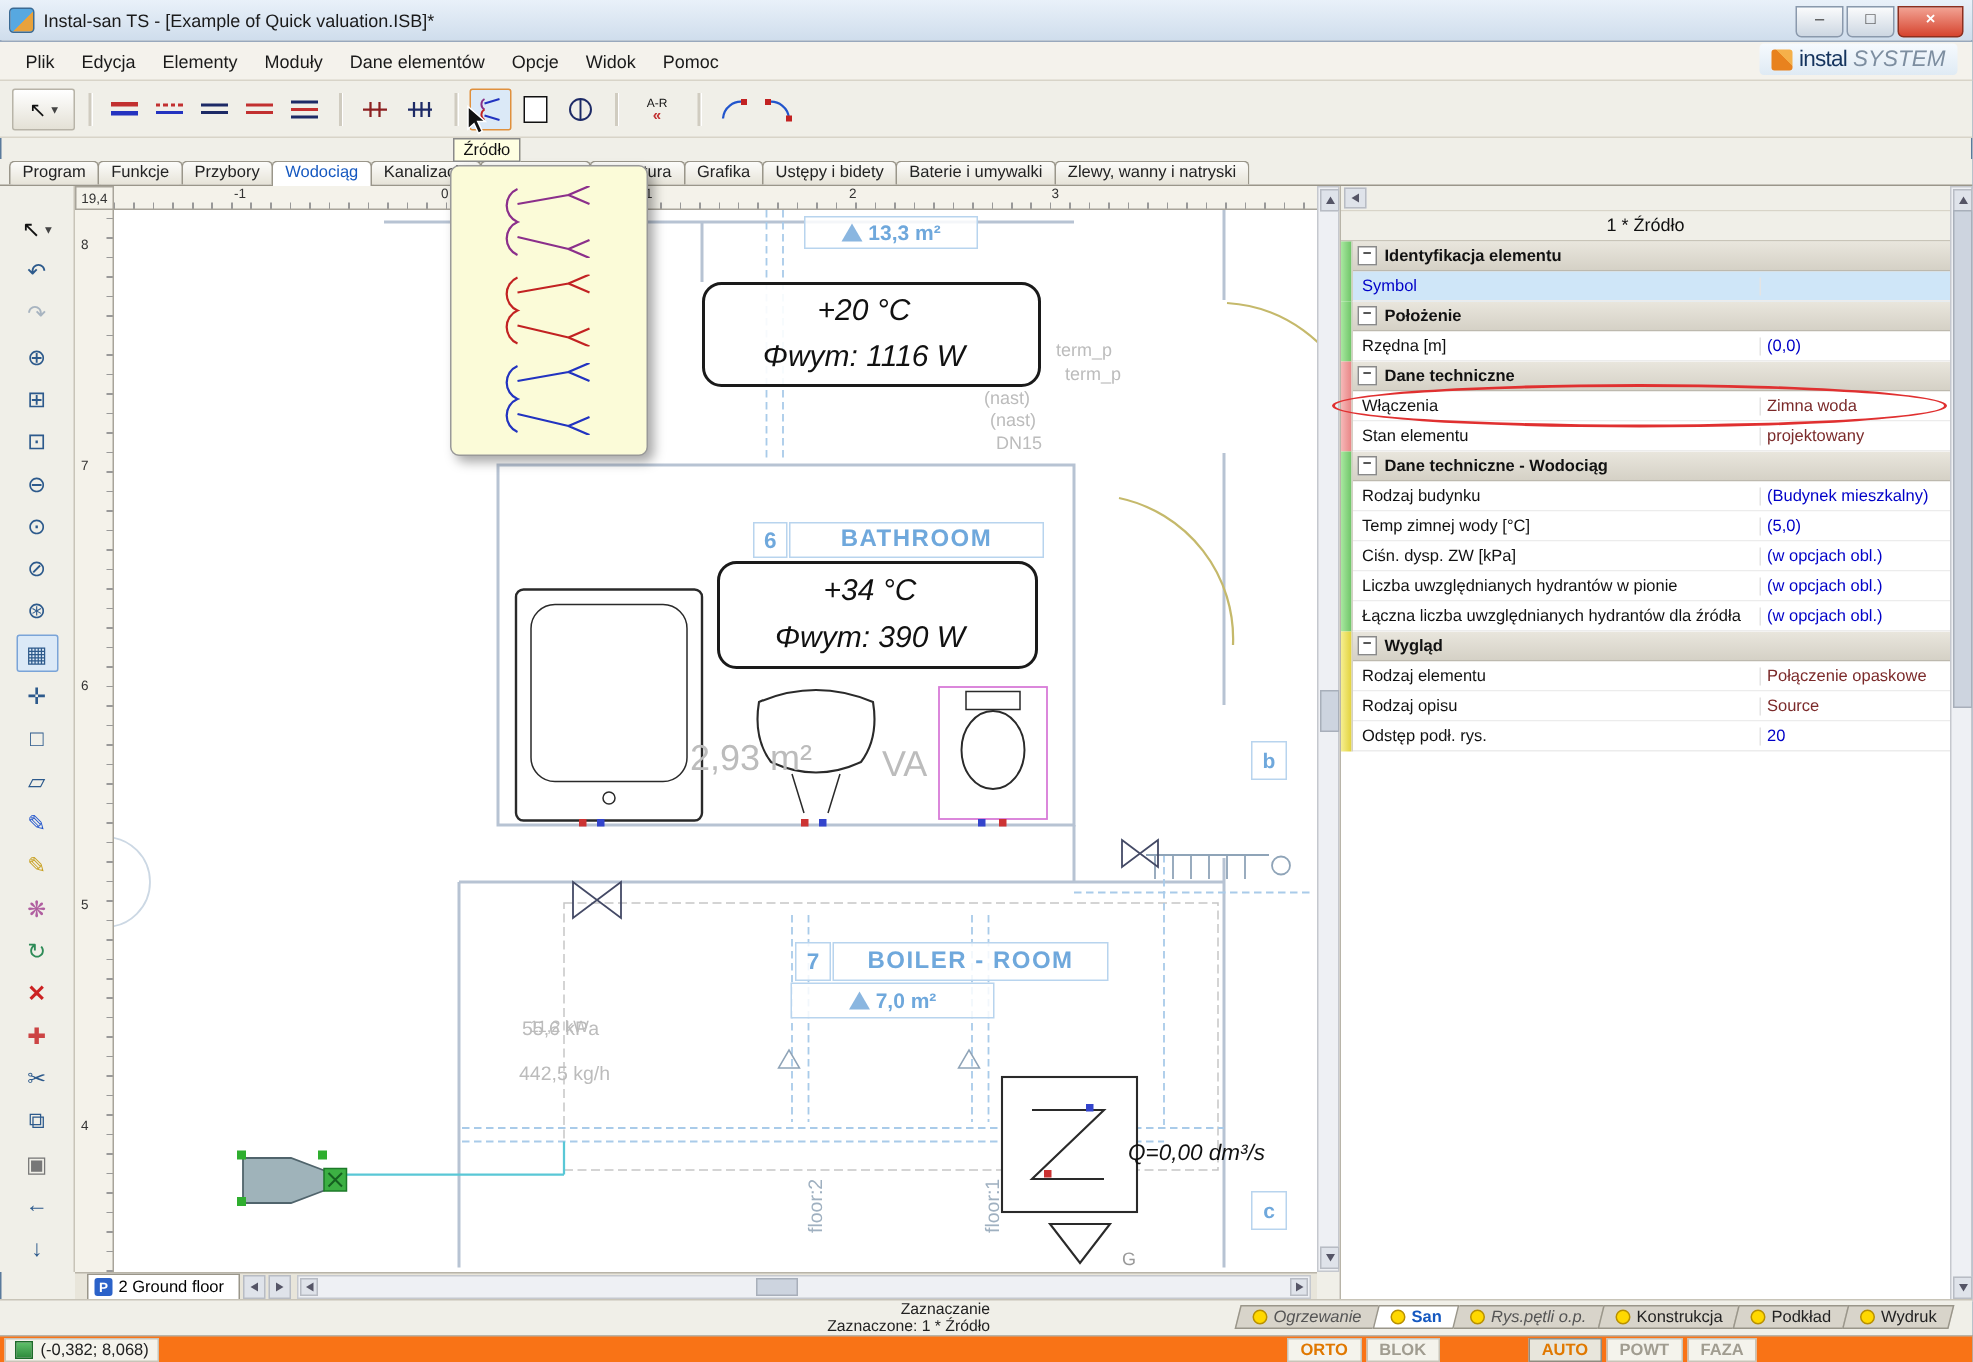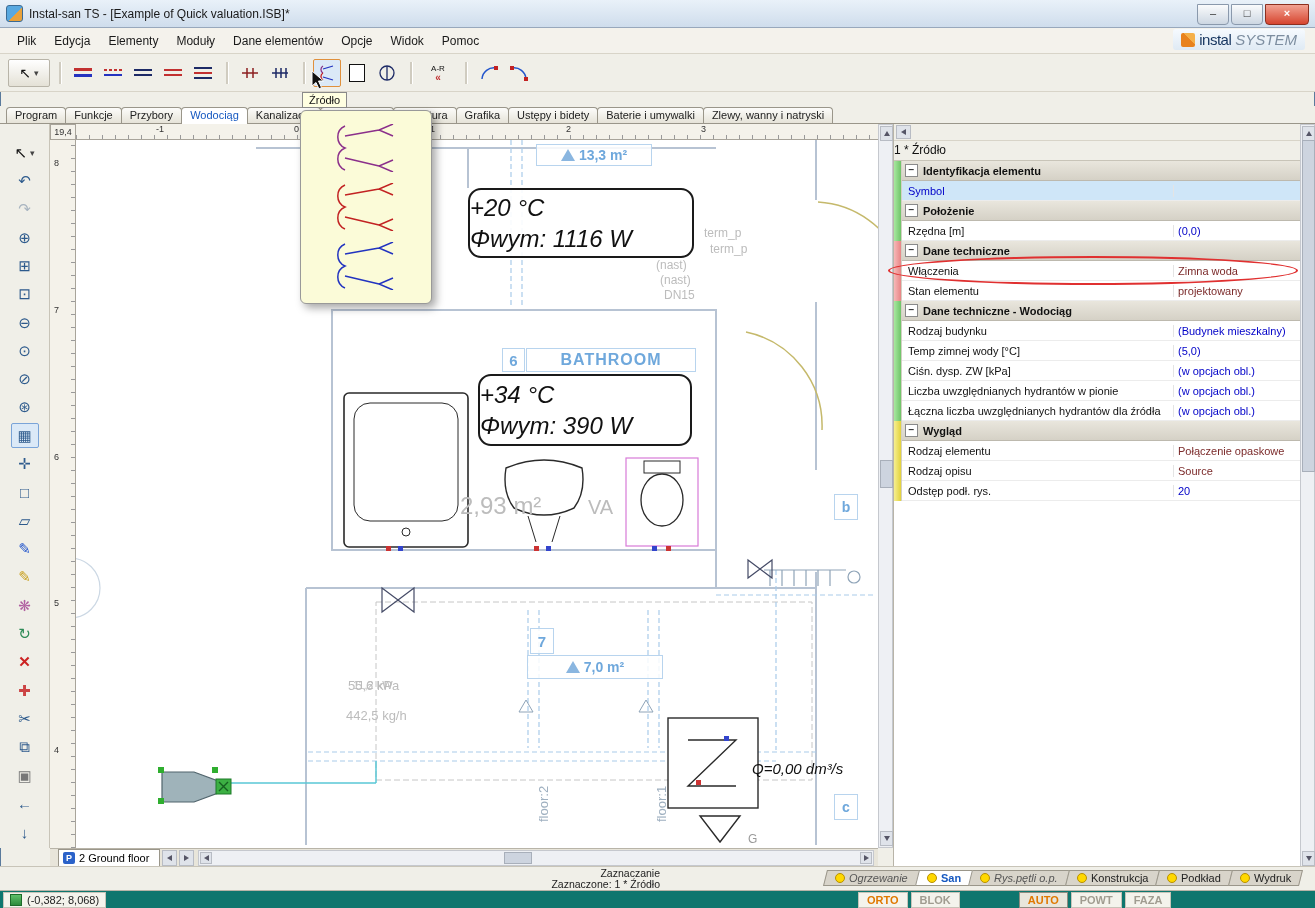--- a/index.html
+++ b/index.html
@@ -78,22 +78,22 @@
   .ltb:nth-of-type(16){color:#c8a020}
   .ltb:nth-of-type(17){color:#b05fa0}
   .ltb:nth-of-type(18){color:#2e8b57}
   .ltb:nth-of-type(19){color:#cc2222;font-weight:bold}
   .ltb:nth-of-type(20){color:#cc4444}
   .ltb:nth-of-type(23){color:#777}
   
   .canvas{position:absolute;left:76px;top:140px;width:802px;height:708px;background:#fff;overflow:hidden}
   .cl{position:absolute;white-space:nowrap}
   .tempbox{border:2px solid #1a1a1a;border-radius:13px;background:rgba(255,255,255,.9);
-    display:flex;flex-direction:column;justify-content:center;align-items:flex-start;
-    padding-right:10px;box-sizing:border-box;font-style:italic;font-size:24px;color:#111;line-height:31px}
+    display:flex;flex-direction:column;justify-content:center;align-items:center;
+    padding-right:10px;box-sizing:border-box;font-style:italic;font-size:20px;color:#111;line-height:31px}
   .bluebox{border:1px solid #b8d4ee;background:rgba(255,255,255,.85);color:#6fa8dc;
     display:flex;align-items:center;justify-content:center;font-weight:bold;box-sizing:border-box}
   .graytxt{color:#bcbcbc;font-size:12px}
   .area-marker{width:0;height:0;border-left:7px solid transparent;border-right:7px solid transparent;
     border-bottom:12px solid #8ab6e0;margin-right:4px}
   .vtext{color:#9fb0c0;font-size:13px;transform:rotate(-90deg);transform-origin:left top}
   
   .vscroll{position:absolute;left:878px;top:124px;width:15px;height:724px;background:#eef0f4;border:1px solid #c5c8ce;box-sizing:border-box}
   .sb-btn{position:absolute;left:1px;width:11px;height:13px;background:#dfe3ea;border:1px solid #b8bcc4;
     display:flex;align-items:center;justify-content:center}
@@ -111,21 +111,21 @@
   .mini{width:13px;height:14px;background:#dfe3ea;border:1px solid #b8bcc4;display:flex;align-items:center;justify-content:center;margin-left:2px}
   .hscroll{flex:1;height:14px;background:#eef0f4;border:1px solid #c5c8ce;margin:0 4px;position:relative}
   .hthumb{position:absolute;top:1px;height:10px;width:26px;left:305px;background:#cdd4df;border:1px solid #a8afba}
   
   .rpanel{position:absolute;left:893px;top:124px;width:407px;height:744px;background:#fff;
     border-left:1px solid #b8b4a8;box-sizing:border-box}
   .rp-top{height:16px;background:#f0efe8;border-bottom:1px solid #d8d4c8;display:flex;align-items:center}
   .rp-collapse{width:13px;height:12px;background:#dfe3ea;border:1px solid #b8bcc4;margin-left:2px;
     display:flex;align-items:center;justify-content:center}
   .rp-header{height:19px;background:#f0efe8;border-bottom:1px solid #c8c4b8;
-    font-size:12px;line-height:18px;color:#111}
+    text-align:center;font-size:12px;line-height:18px;color:#111}
   .pgroup{display:flex}
   .pstripe{width:7px}
   .s-green{background:linear-gradient(90deg,#a8e8a0,#6fc468)}
   .s-red{background:linear-gradient(90deg,#f6b8b8,#e88585)}
   .s-yellow{background:linear-gradient(90deg,#f6ef90,#e2d23c)}
   .pbody{flex:1;border-left:1px solid #d4d0c4}
   .phead{height:19px;background:linear-gradient(#e9e6dd,#d5d1c6);border-bottom:1px solid #bdb9ae;
     display:flex;align-items:center;gap:5px;font-weight:bold;font-size:11px;color:#111;padding-left:3px}
   .pcollapse{width:11px;height:11px;border:1px solid #8a8a8a;background:#fff;font-size:10px;
     line-height:9px;text-align:center;color:#333}
@@ -144,21 +144,21 @@
   .statusbar{position:absolute;left:0;top:866px;width:1315px;height:24px;background:#f0efe8;
     border-top:1px solid #c8c4b8;box-sizing:border-box}
   .sb-center{position:absolute;left:280px;top:1px;width:380px;text-align:right;font-size:10.5px;color:#222;line-height:11px}
   .modtabs{position:absolute;right:14px;top:3px;display:flex}
   .mtab{border:1px solid #9a968a;background:#d8d4ca;margin-left:-1px;transform:skewX(-14deg);
     padding:1px 9px;font-size:11px;color:#222}
   .mtab>span{display:flex;align-items:center;gap:4px;transform:skewX(14deg)}
   .mtab.it{font-style:italic;color:#555}
   .mtab.sel{background:#fff;color:#1558c0;font-weight:bold;z-index:2;position:relative}
   .bulb{width:8px;height:8px;border-radius:50%;background:#ffd800;border:1px solid #b89000;flex:none}
-  .bottombar{position:absolute;left:0;top:890px;width:1315px;height:18px;background:#0f766e;
+  .bottombar{position:absolute;left:0;top:890px;width:1315px;height:18px;background:#f97316;
     border-top:1px solid #b8b4a8;box-sizing:border-box;display:flex;align-items:center;font-size:11px}
   .coords{display:flex;align-items:center;gap:5px;border:1px solid #c8c4b8;height:14px;
     padding:0 6px;margin-left:3px;background:#f4f3ec;color:#222}
   .pos-ico{width:10px;height:10px;background:linear-gradient(#5fc06a,#2e8b3c);border:1px solid #1d6b2a}
   .modes{position:absolute;left:855px;top:1px;display:flex;align-items:flex-start}
   .mode{font-weight:bold;font-size:11px;padding:0 8px;height:14px;line-height:14px;
     border:1px solid #c8c4b8;margin-left:3px;color:#a09c90;background:#f4f3ec}
   .mode.on{color:#e07800}
   .mode.pressed{border:1px solid #908c80;background:#e8e6dc}
   .mode-gap{width:56px}
@@ -452,23 +452,24 @@
   <div class="cl graytxt" style="left:584px;top:133px">(nast)</div>
   <div class="cl graytxt" style="left:588px;top:148px">DN15</div>
 
   <div class="cl bluebox" style="left:426px;top:208px;width:23px;height:24px;font-size:15px">6</div>
   <div class="cl bluebox" style="left:450px;top:208px;width:170px;height:24px;font-size:16px;letter-spacing:1px">BATHROOM</div>
   <div class="cl tempbox" style="left:402px;top:234px;width:214px;height:72px">
     <span>+34 °C</span>
     <span>Φwym: 390 W</span>
   </div>
   <div class="cl graytxt" style="left:384px;top:352px;font-size:24px">2,93 m²</div>
-  <div class="cl graytxt" style="left:512px;top:356px;font-size:20px">VA</div>
+  <div class="cl graytxt" style="left:512px;top:356px;font-size:24px">VA</div>
 
   <div class="cl bluebox" style="left:454px;top:488px;width:24px;height:26px;font-size:15px">7</div>
+  <div class="cl bluebox" style="left:479px;top:488px;width:184px;height:26px;font-size:16px;letter-spacing:1px">BOILER - ROOM</div>
   <div class="cl bluebox" style="left:451px;top:515px;width:136px;height:24px;font-size:14px">
     <span class="area-marker"></span>
     <span>7,0 m²</span>
   </div>
 
   <div class="cl graytxt" style="left:272px;top:538px;font-size:13px">55,6 kPa</div>
   <div class="cl graytxt" style="left:277px;top:539px;font-size:11px">11,2 kW</div>
   <div class="cl graytxt" style="left:270px;top:568px;font-size:13px">442,5 kg/h</div>
   <div class="cl" style="left:676px;top:620px;font-size:15px;font-style:italic;color:#111">Q=0,00 dm³/s</div>
   <div class="cl vtext" style="left:460px;top:682px">floor:2</div>

